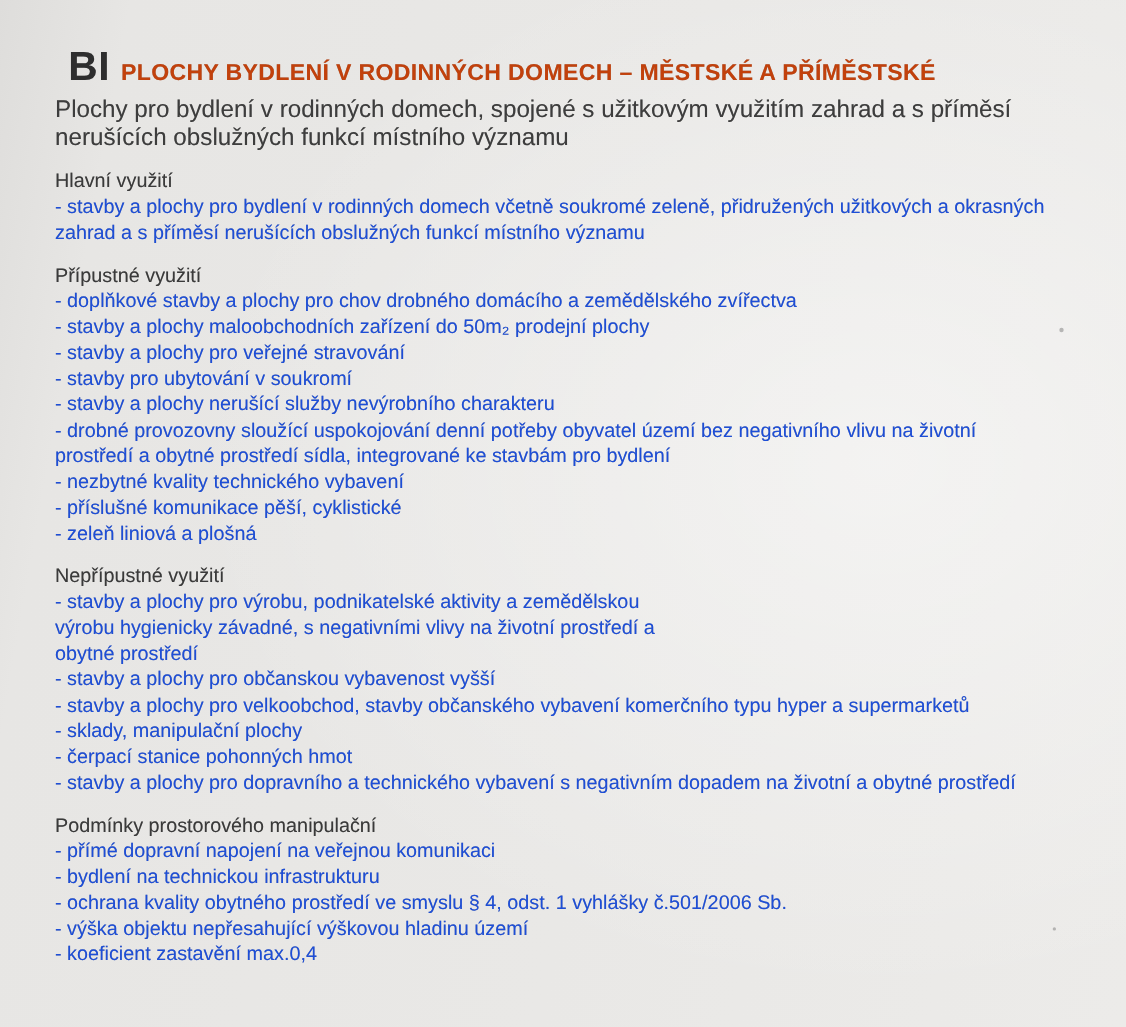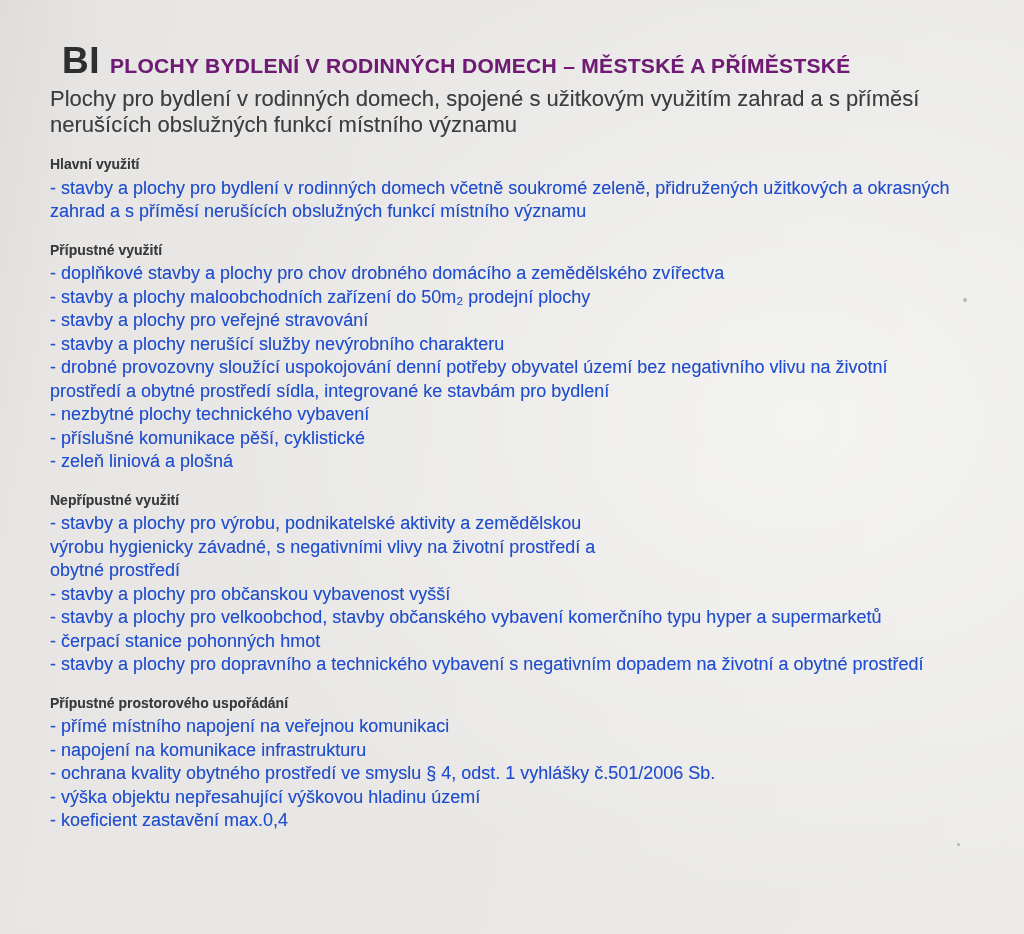--- a/index.html
+++ b/index.html
@@ -34,38 +34,38 @@
     font-size: 37px;
     font-weight: bold;
     color: #2e2e2e;
     letter-spacing: 0.5px;
     margin-right: 10px;
     line-height: 1;
   }
   .page-title {
     font-size: 21px;
     font-weight: bold;
-    color: #701a75;
+    color: #c2410c;
     letter-spacing: 0.3px;
     line-height: 1;
     margin: 0;
   }
   .intro {
     margin: 0 0 0 0;
     font-size: 22px;
     line-height: 26px;
     white-space: pre-line;
     color: #3d3d3d;
   }
   .doc-section {
     margin-top: 15px;
   }
   .section-heading {
-    font-size: 14px;
-    font-weight: bold;
+    font-size: 18px;
+    font-weight: normal;
     margin: 0;
     line-height: 23.5px;
     color: #3a3a3a;
   }
   .section-item {
     margin: 0;
     font-size: 18px;
     line-height: 23.5px;
     white-space: pre-line;
     color: #1d4ed8;
@@ -95,41 +95,43 @@
       <section class="doc-section">
         <h2 class="section-heading">Hlavní využití</h2>
         <p class="section-item">- stavby a plochy pro bydlení v rodinných domech včetně soukromé zeleně, přidružených užitkových a okrasných
 zahrad a s příměsí nerušících obslužných funkcí místního významu</p>
       </section>
       <section class="doc-section">
         <h2 class="section-heading">Přípustné využití</h2>
         <p class="section-item">- doplňkové stavby a plochy pro chov drobného domácího a zemědělského zvířectva</p>
         <p class="section-item">- stavby a plochy maloobchodních zařízení do 50m₂ prodejní plochy</p>
         <p class="section-item">- stavby a plochy pro veřejné stravování</p>
+        <p class="section-item">- stavby pro ubytování v soukromí</p>
         <p class="section-item">- stavby a plochy nerušící služby nevýrobního charakteru</p>
         <p class="section-item">- drobné provozovny sloužící uspokojování denní potřeby obyvatel území bez negativního vlivu na životní
 prostředí a obytné prostředí sídla, integrované ke stavbám pro bydlení</p>
-        <p class="section-item">- nezbytné plochy technického vybavení</p>
+        <p class="section-item">- nezbytné kvality technického vybavení</p>
         <p class="section-item">- příslušné komunikace pěší, cyklistické</p>
         <p class="section-item">- zeleň liniová a plošná</p>
       </section>
       <section class="doc-section">
         <h2 class="section-heading">Nepřípustné využití</h2>
         <p class="section-item">- stavby a plochy pro výrobu, podnikatelské aktivity a zemědělskou
 výrobu hygienicky závadné, s negativními vlivy na životní prostředí a
 obytné prostředí</p>
         <p class="section-item">- stavby a plochy pro občanskou vybavenost vyšší</p>
         <p class="section-item">- stavby a plochy pro velkoobchod, stavby občanského vybavení komerčního typu hyper a supermarketů</p>
+        <p class="section-item">- sklady, manipulační plochy</p>
         <p class="section-item">- čerpací stanice pohonných hmot</p>
         <p class="section-item">- stavby a plochy pro dopravního a technického vybavení s negativním dopadem na životní a obytné prostředí</p>
       </section>
       <section class="doc-section">
-        <h2 class="section-heading">Přípustné prostorového uspořádání</h2>
-        <p class="section-item">- přímé místního napojení na veřejnou komunikaci</p>
-        <p class="section-item">- napojení na komunikace infrastrukturu</p>
+        <h2 class="section-heading">Podmínky prostorového manipulační</h2>
+        <p class="section-item">- přímé dopravní napojení na veřejnou komunikaci</p>
+        <p class="section-item">- bydlení na technickou infrastrukturu</p>
         <p class="section-item">- ochrana kvality obytného prostředí ve smyslu § 4, odst. 1 vyhlášky č.501/2006 Sb.</p>
         <p class="section-item">- výška objektu nepřesahující výškovou hladinu území</p>
         <p class="section-item">- koeficient zastavění max.0,4</p>
       </section>
     </div>
   <span class="speck speck-1"></span>
   <span class="speck speck-2"></span>
 </div>
 
 </body></html>

